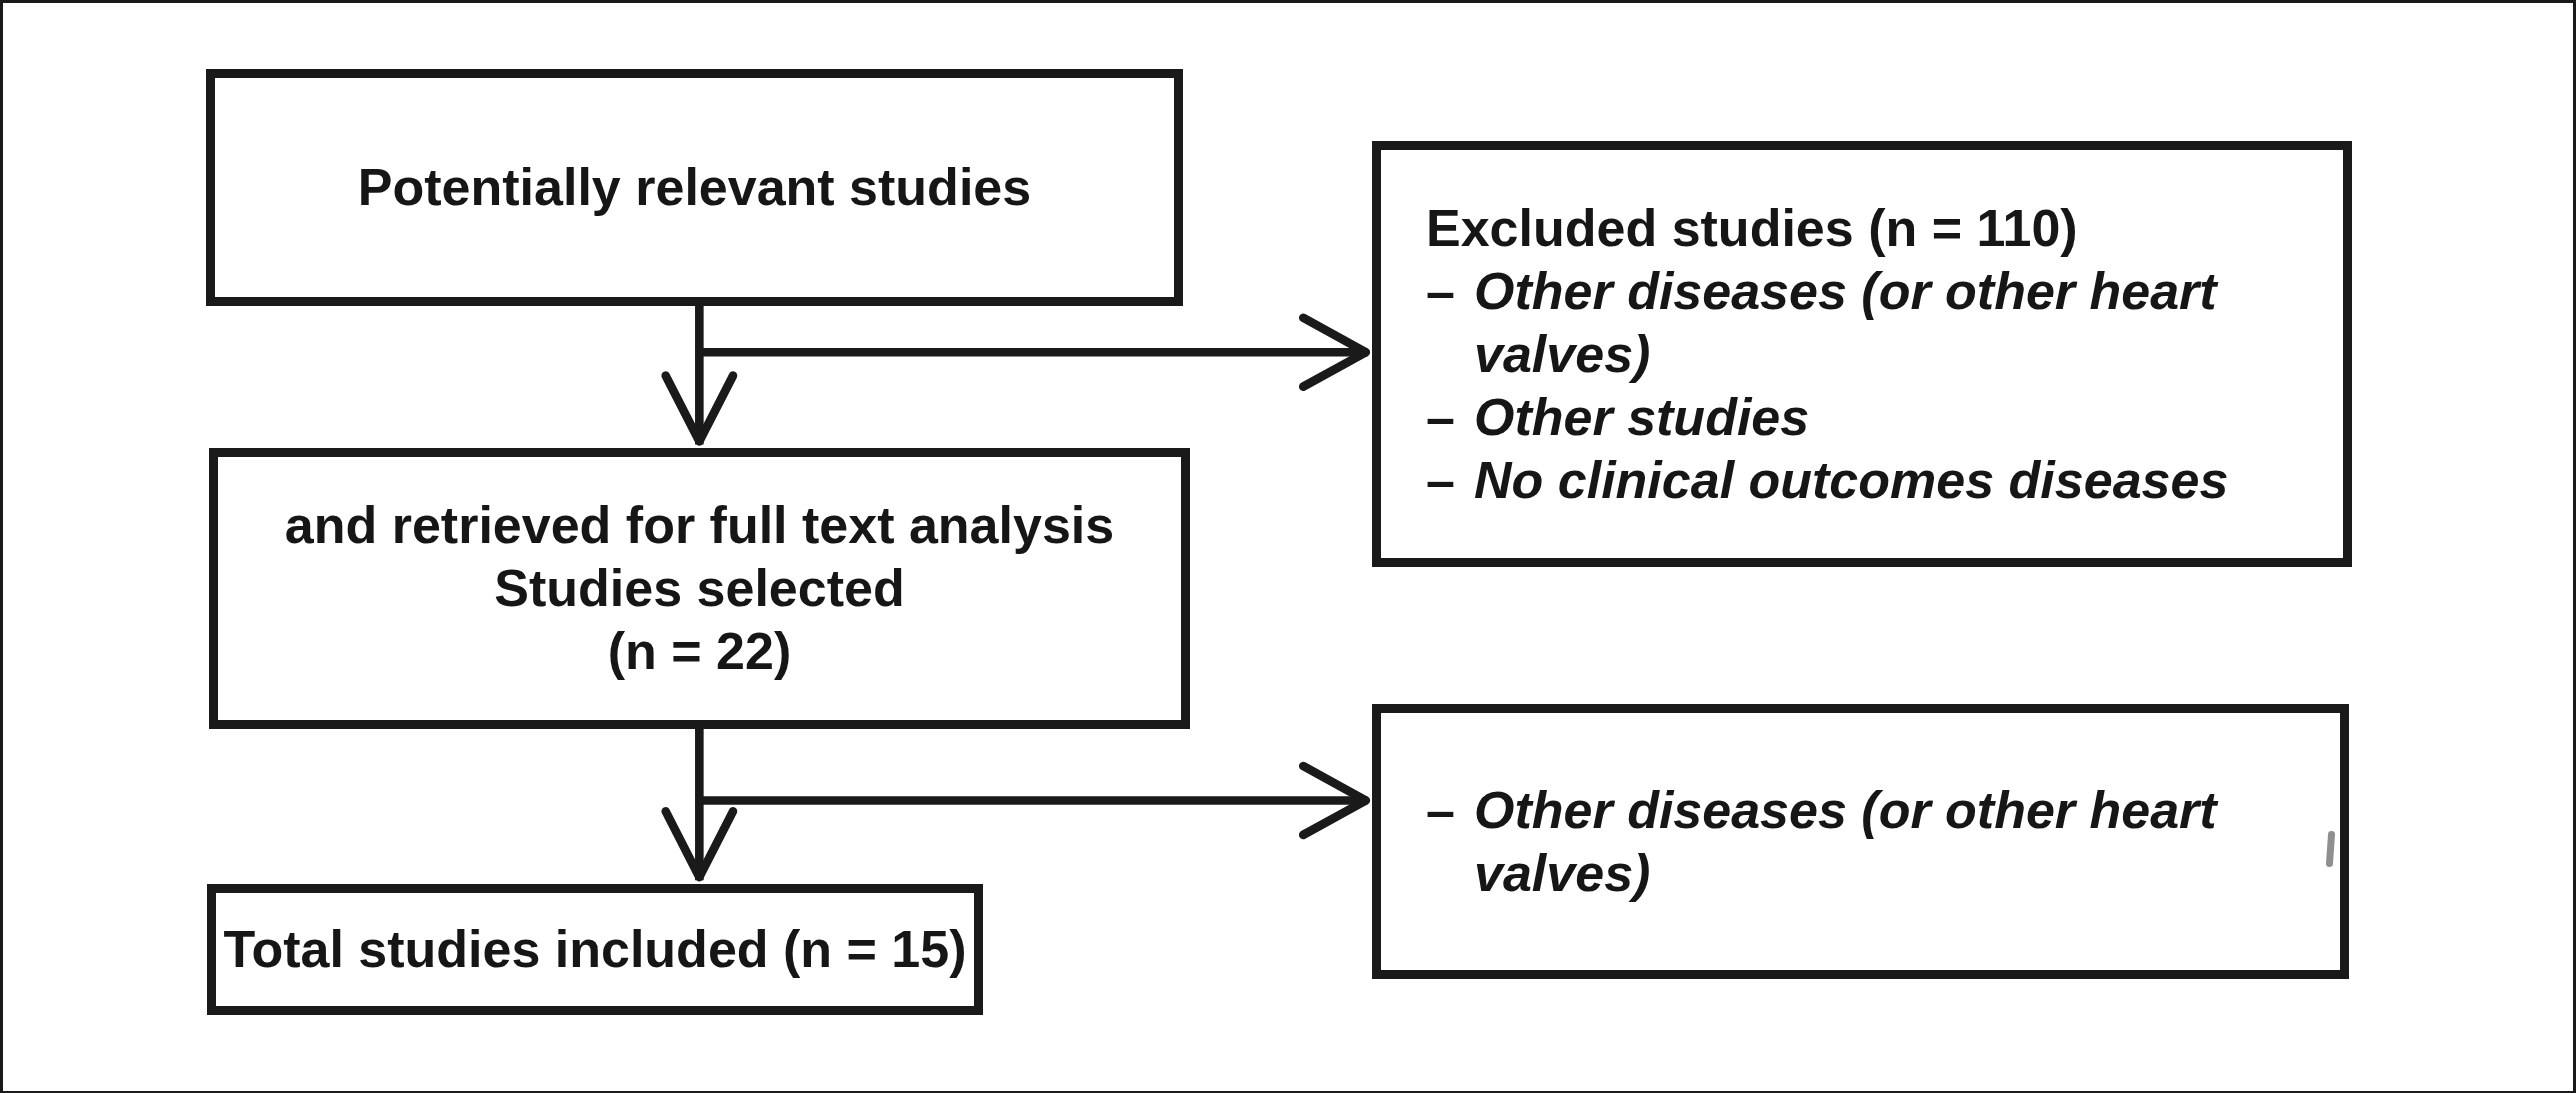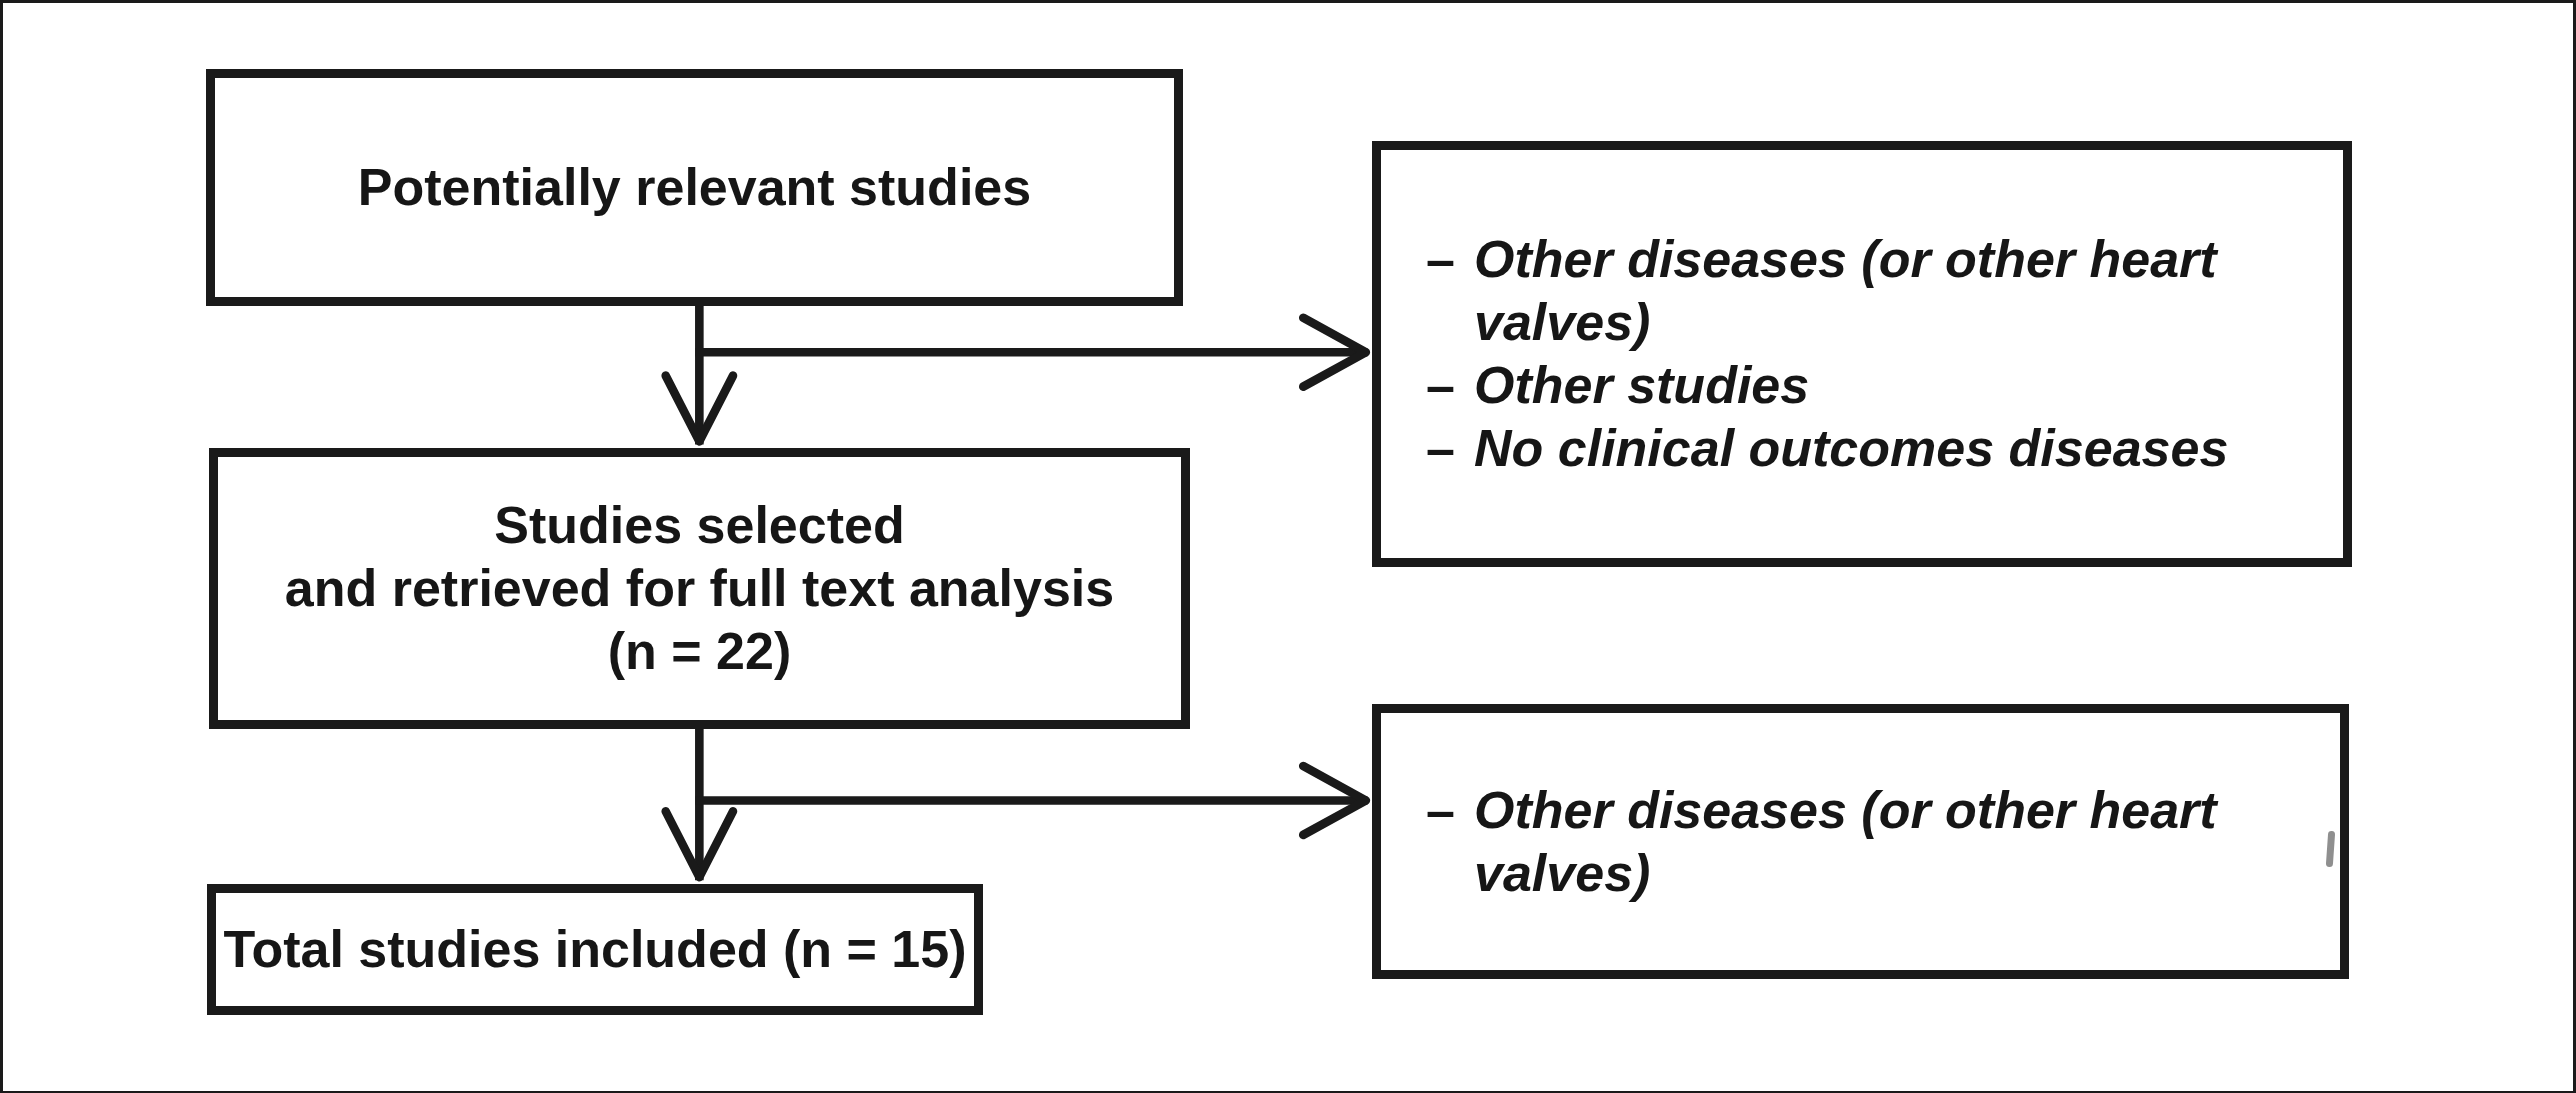--- a/index.html
+++ b/index.html
@@ -94,37 +94,38 @@
       <line x1="889" y1="1023" x2="1748" y2="1023"></line>
       <polyline points="1666,979 1746,1023 1666,1067"></polyline>
     </g>
   </svg>
 
   <div class="node centered" id="node-identified">
     <div class="line">Potentially relevant studies</div>
   </div>
 
   <div class="node listy" id="node-excluded-110">
+    <div class="title">Excluded studies (n = 110)</div>
     <div class="bullet">
       <span class="dash">–</span>
       <span class="btext">Other diseases (or other heart valves)</span>
     </div>
     <div class="bullet">
       <span class="dash">–</span>
       <span class="btext">Other studies</span>
     </div>
     <div class="bullet">
       <span class="dash">–</span>
       <span class="btext">No clinical outcomes diseases</span>
     </div>
   </div>
 
   <div class="node centered" id="node-selected">
+    <div class="line">and retrieved for full text analysis</div>
     <div class="line">Studies selected</div>
-    <div class="line">and retrieved for full text analysis</div>
     <div class="line">(n = 22)</div>
   </div>
 
   <div class="node listy" id="node-excluded-7">
     <div class="bullet">
       <span class="dash">–</span>
       <span class="btext">Other diseases (or other heart valves)</span>
     </div>
   </div>
 

